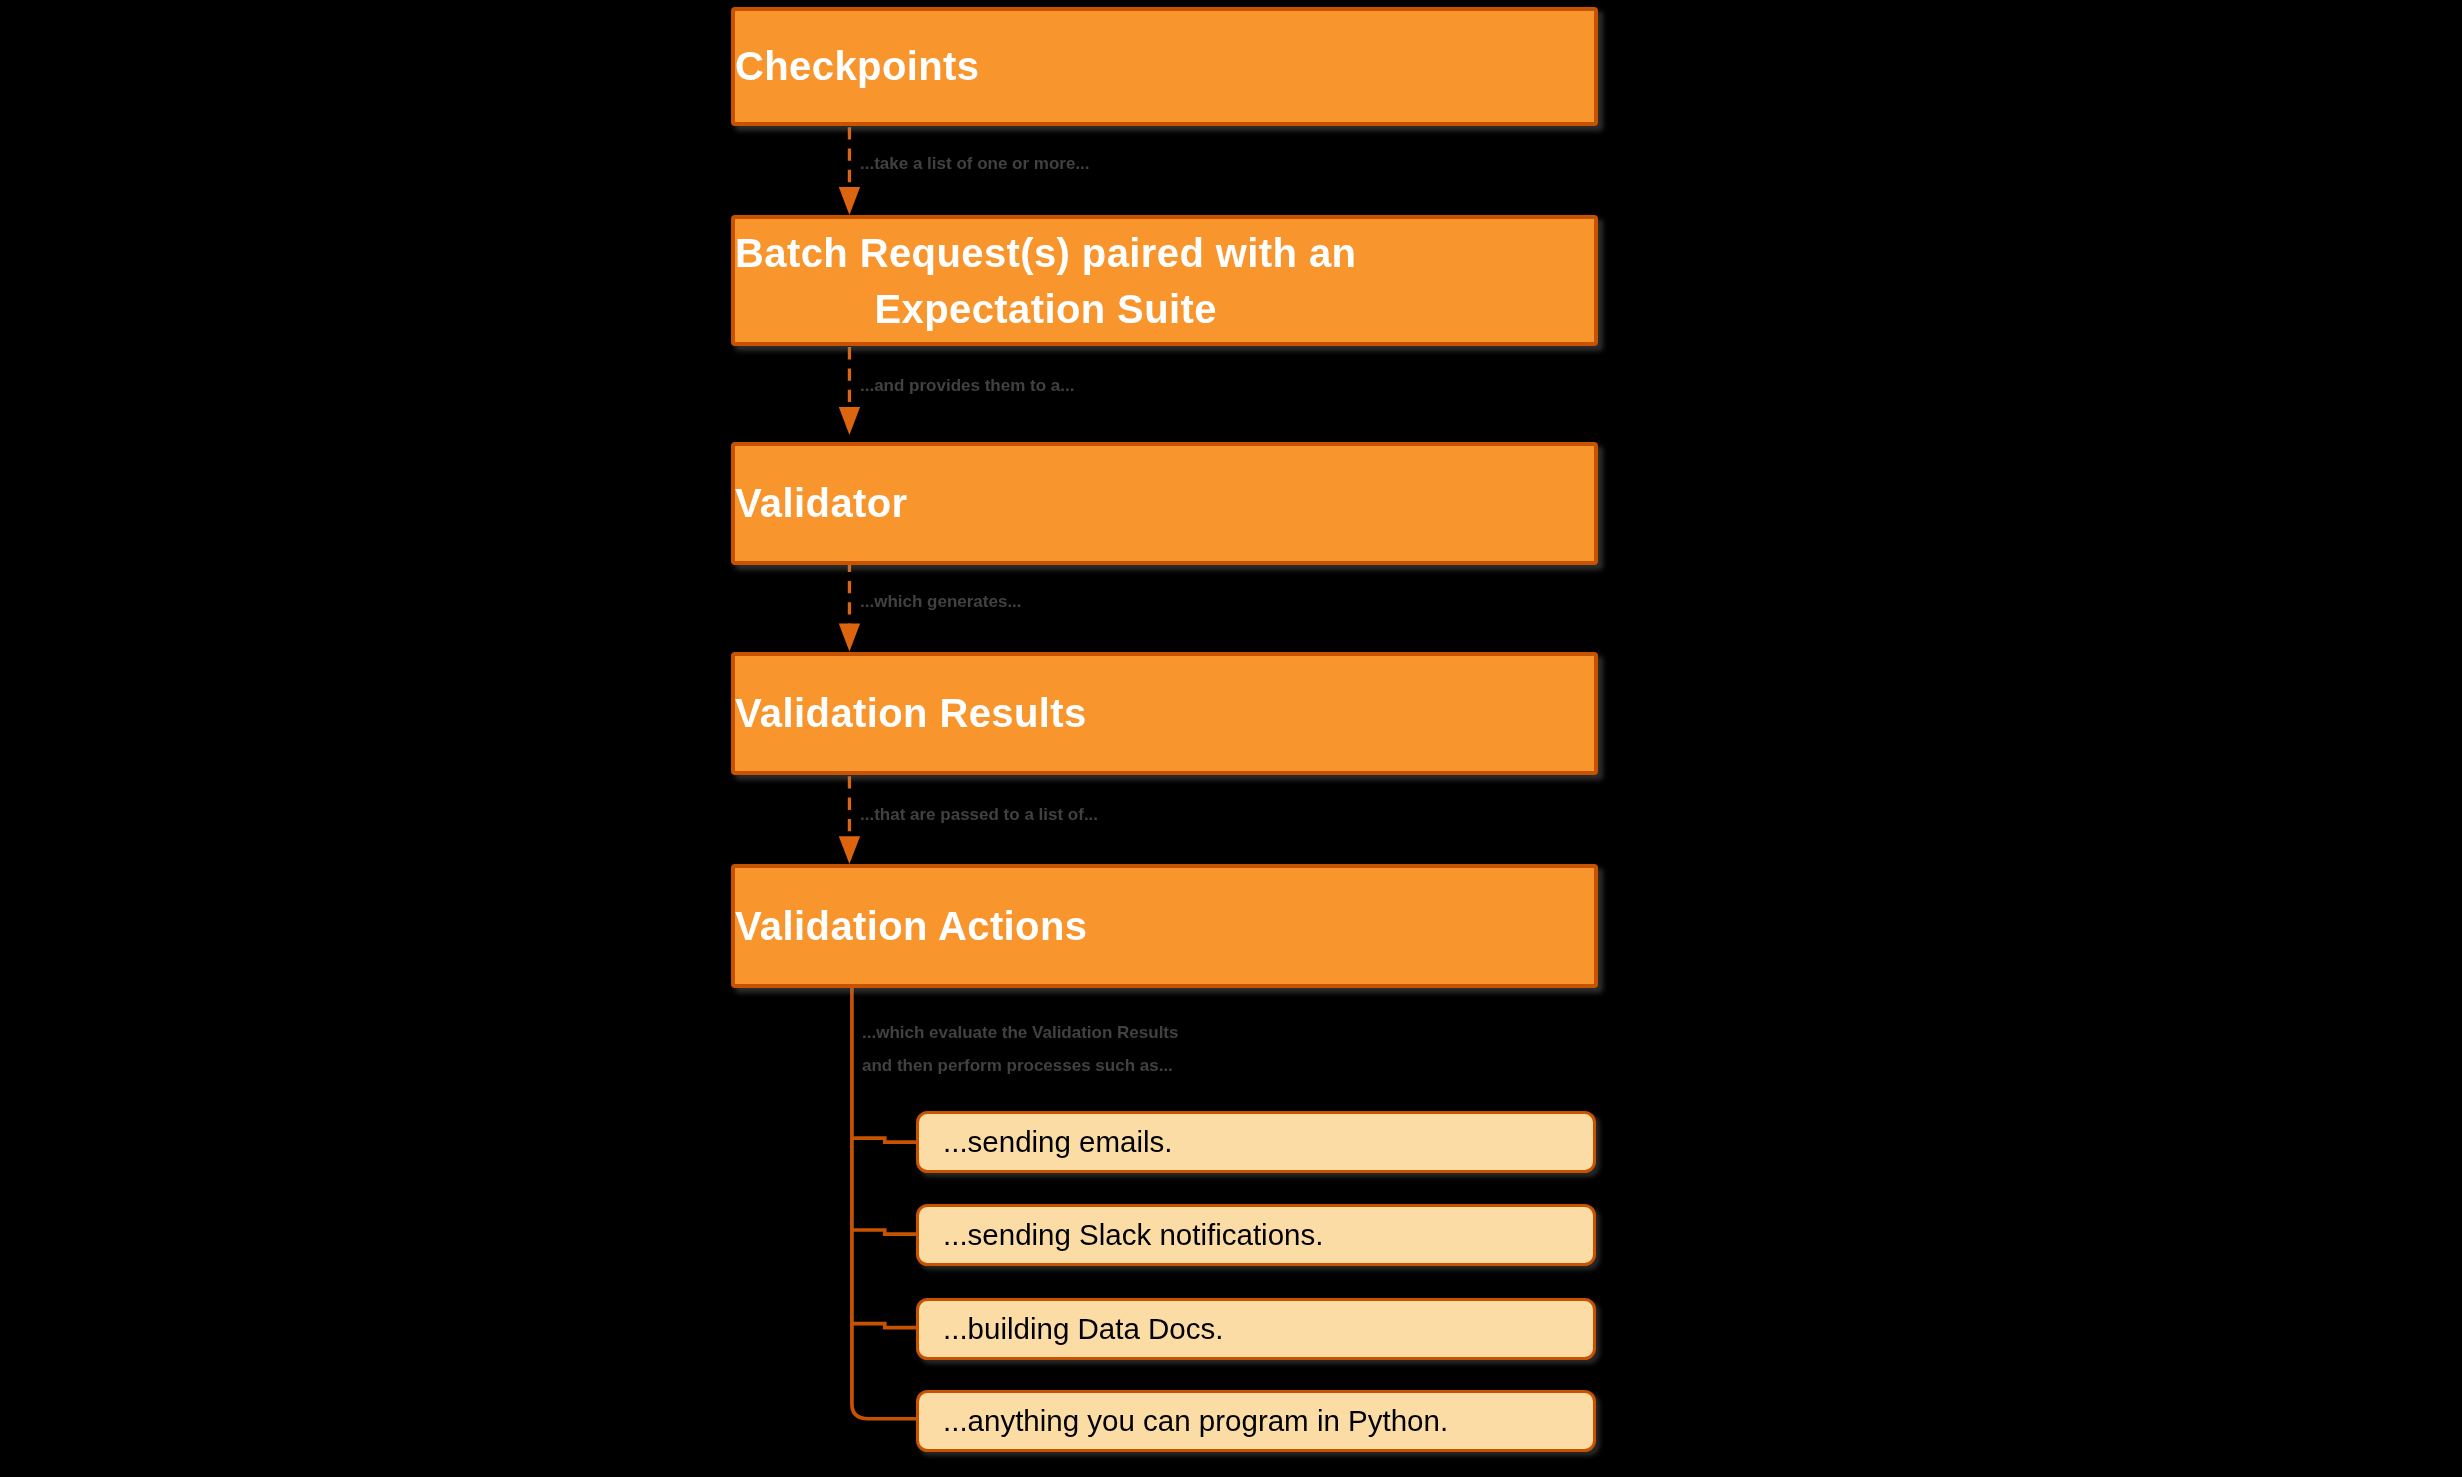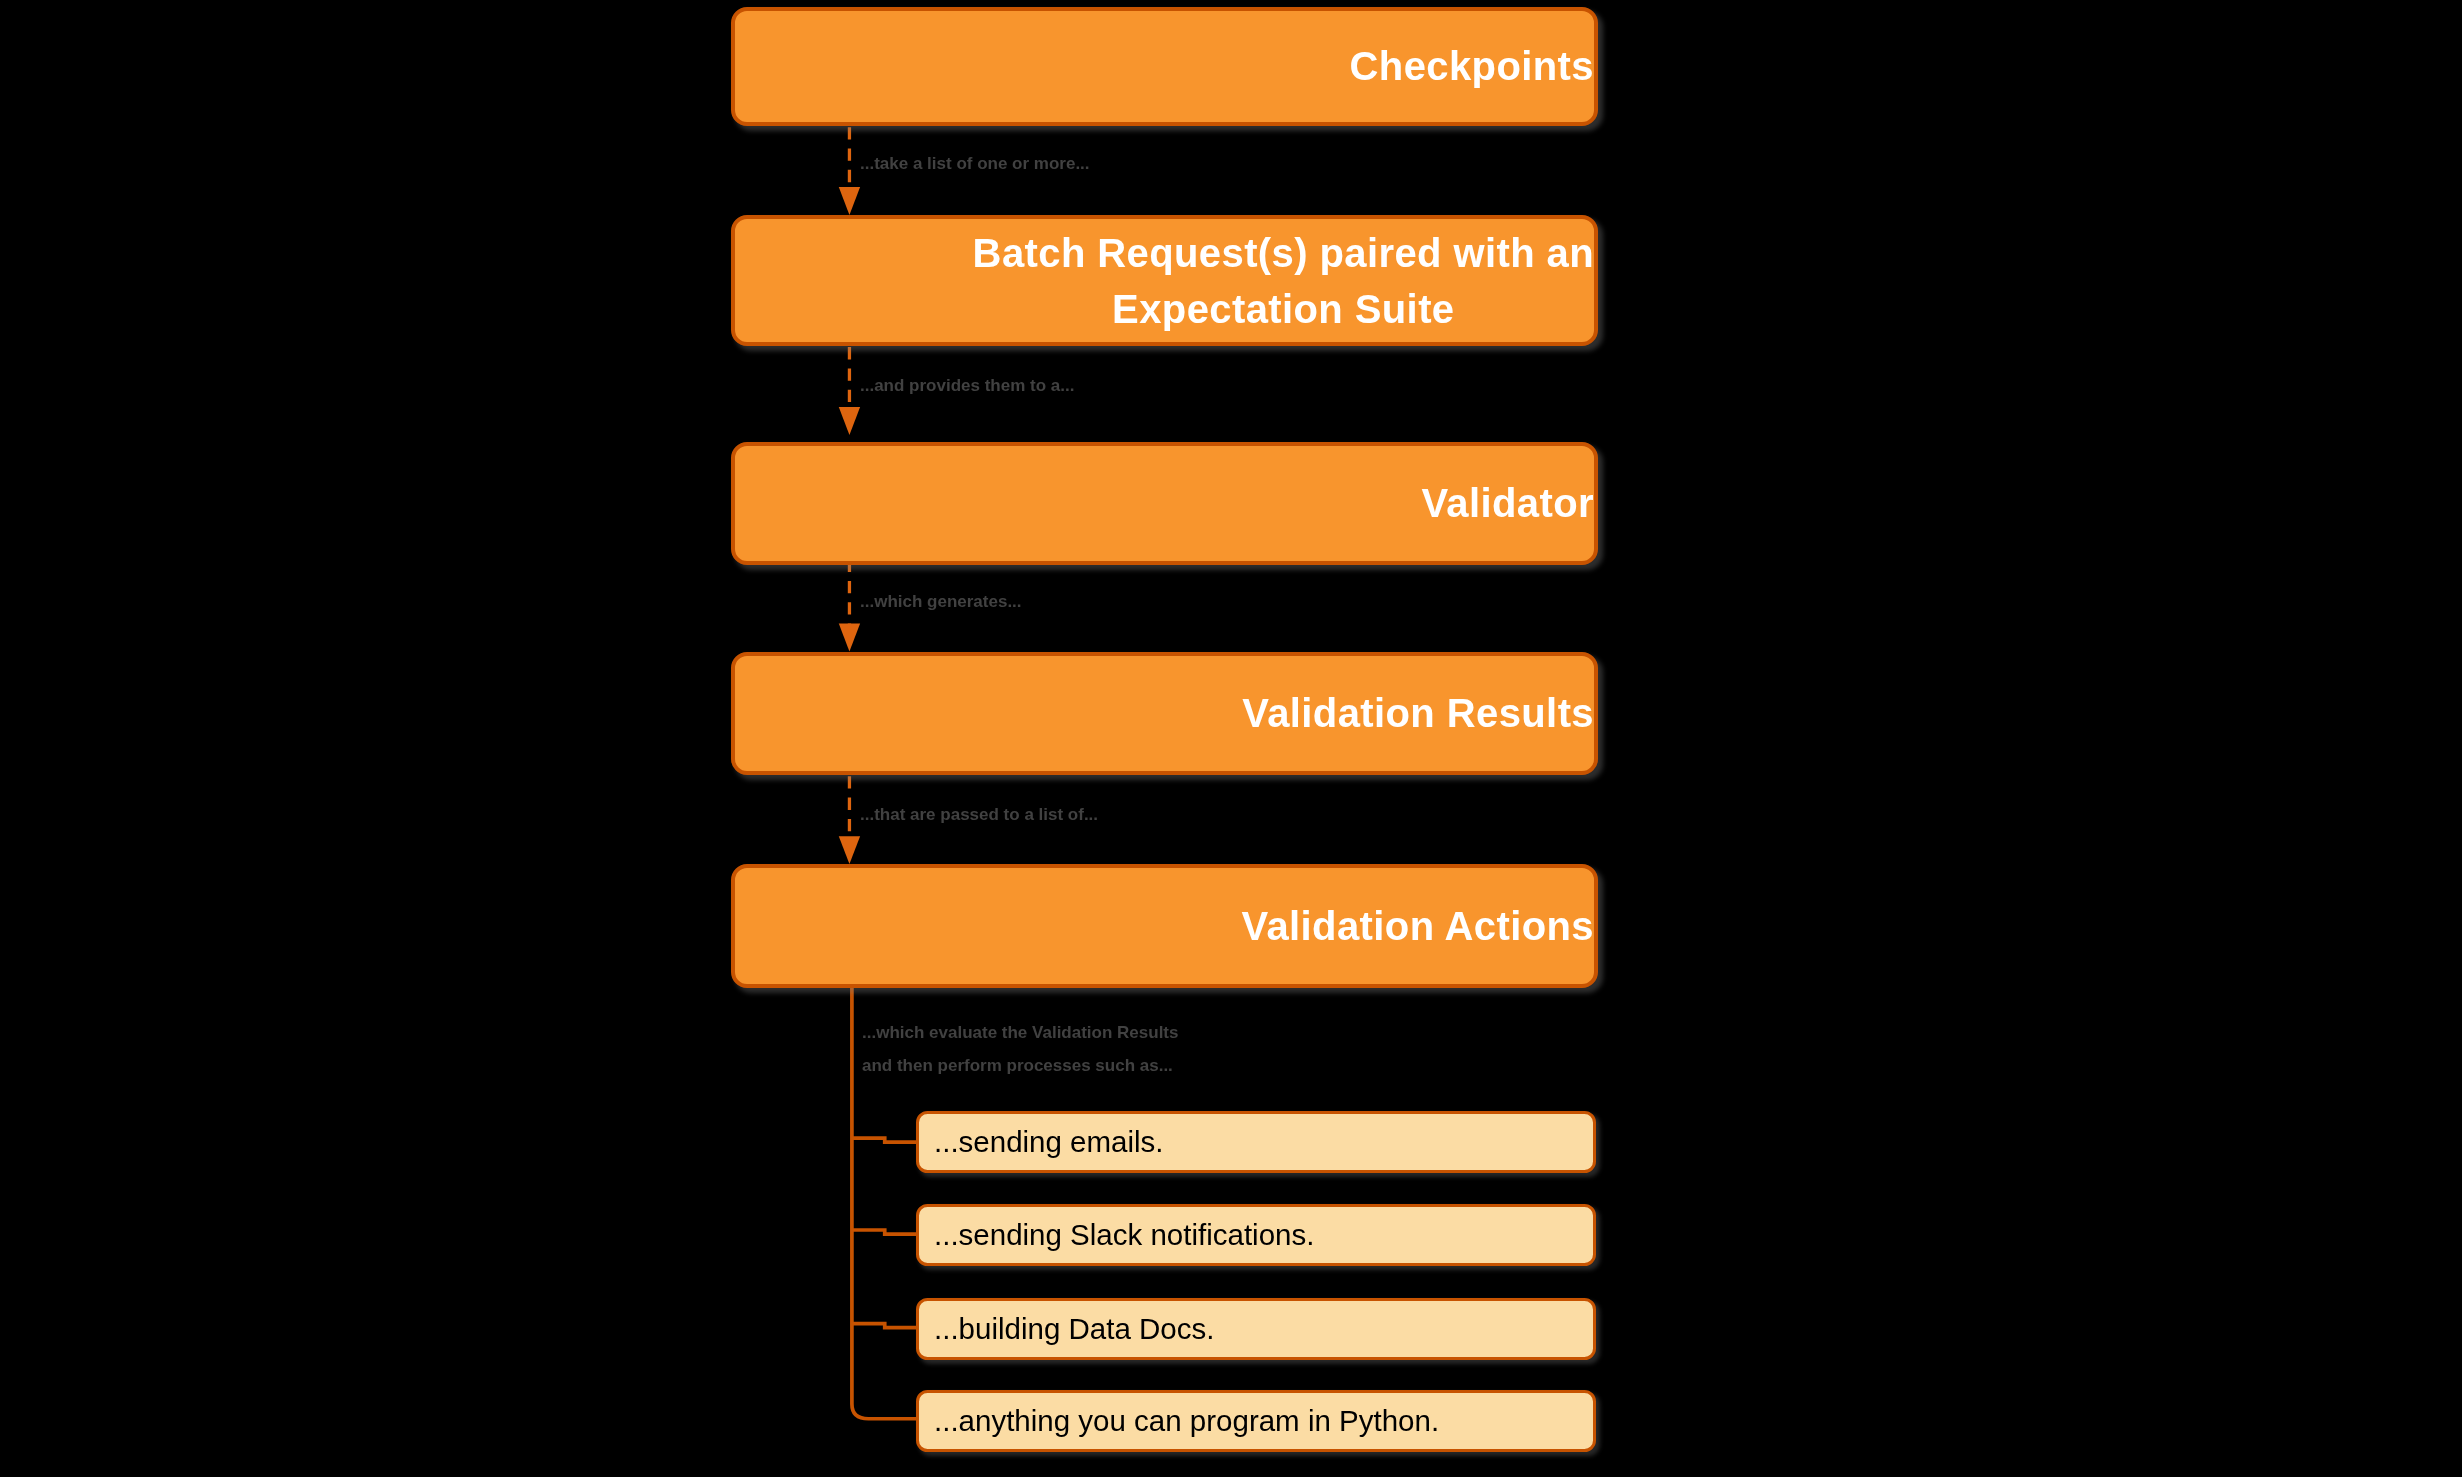--- a/index.html
+++ b/index.html
@@ -36,24 +36,24 @@
     stroke-width: 4.5;
     fill: none;
   }
   .node {
     position: absolute;
     box-sizing: border-box;
     left: 731px;
     width: 867px;
     background: var(--node_fill, #F8952D);
     border: 4.1px solid var(--node_border, #C75300);
-    border-radius: 16px;
+    border-radius: 4px;
     display: flex;
     align-items: center;
-    justify-content: flex-end;
+    justify-content: flex-start;
     text-align: center;
     color: var(--node_text, #FFFFFF);
     font-size: 40px;
     font-weight: bold;
     letter-spacing: 0.4px;
     z-index: 2;
     box-shadow: 4.1px 4.1px 4.9px rgba(130,130,130,0.35);
   }
   .node .multiline, .multiline { white-space: pre-line; }
   .node-1 { top: 6.6px;    height: 119px; }
@@ -80,21 +80,21 @@
     position: absolute;
     box-sizing: border-box;
     left: 916px;
     width: 680px;
     background: var(--action_fill, #FBDCA4);
     border: 3.3px solid var(--action_border, #C75300);
     border-radius: 11.5px;
     display: flex;
     align-items: center;
     justify-content: flex-start;
-    padding-left: 15px;
+    padding-left: 24px;
     color: var(--action_text, #000000);
     font-size: 29.5px;
     font-weight: normal;
     z-index: 2;
     box-shadow: 3.3px 3.3px 4.1px rgba(130,130,130,0.3);
   }
   .action-1 { top: 1111px; height: 62px; }
   .action-2 { top: 1204px; height: 62px; }
   .action-3 { top: 1298px; height: 62px; }
   .action-4 { top: 1390px; height: 62px; }

